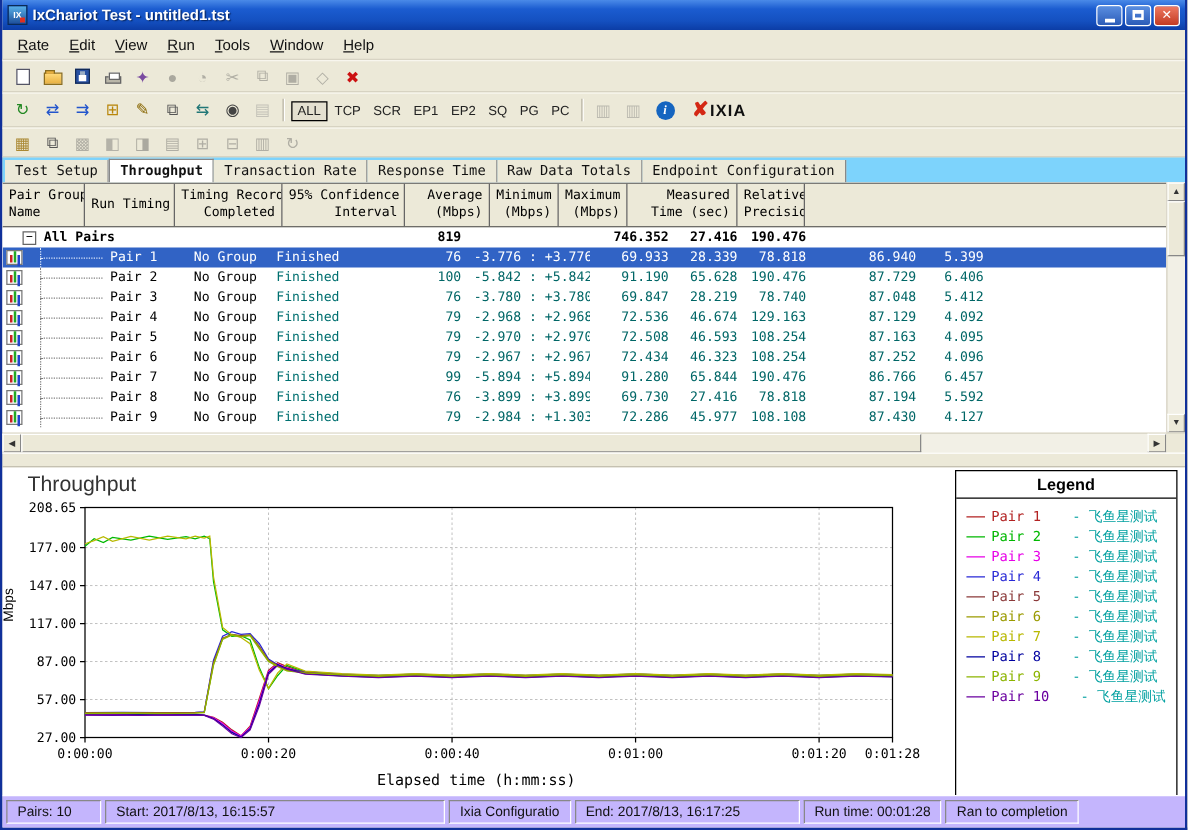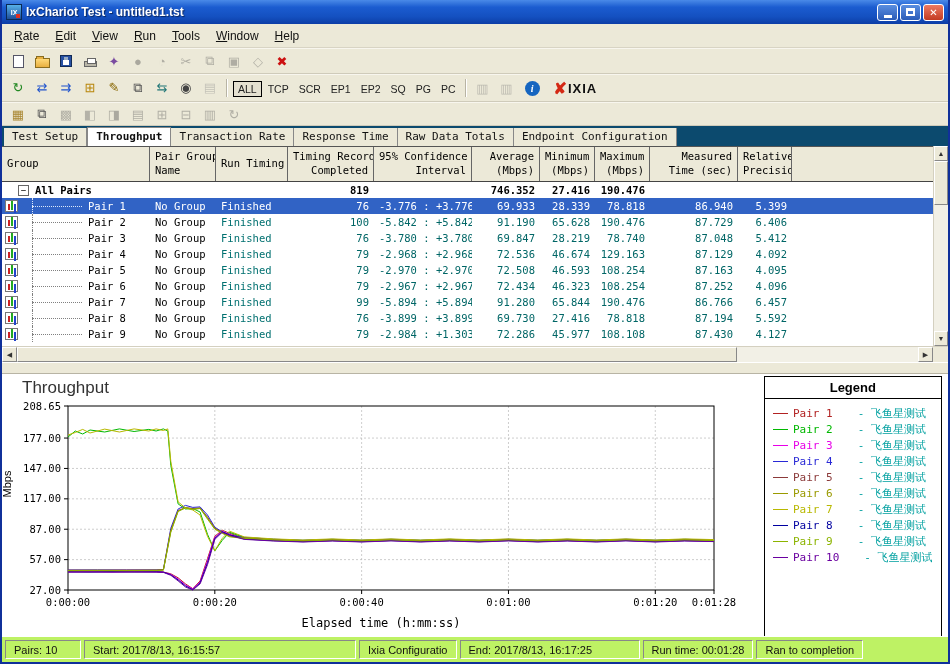--- a/index.html
+++ b/index.html
@@ -41,21 +41,21 @@
   .shape-printer { width:13px; height:6px; background:#b9b6a8; border:1px solid #666; margin-top:6px; }
   .shape-printer::before { content:""; position:absolute; top:-4px; left:2px; width:7px; height:4px; background:#fff; border:1px solid #666; }
   .fbtn { font-size:10.5px; padding:1px 4px; margin:0 1px; color:#222; font-family:"Liberation Sans",sans-serif; }
   .fbtn.active { border:1px solid #000; background:#e4e0d0; }
   .infoicon { width:15px; height:15px; border-radius:50%; background:#1565c0; color:#fff; font-size:10px; font-weight:bold; font-family:"Liberation Serif",serif; font-style:italic; display:inline-flex; align-items:center; justify-content:center; margin:0 6px; }
   .ixialogo { display:inline-flex; align-items:center; margin-left:8px; }
   .logo-x { color:#d42814; font-size:16px; font-weight:bold; margin-right:1px; }
   .logo-txt { font-size:13px; font-weight:bold; letter-spacing:1px; color:#101010; }
 
   
-  .tabsbar { height:20px; flex:0 0 20px; display:flex; align-items:flex-end; background:#0c4a6e; padding-left:2px; }
+  .tabsbar { height:20px; flex:0 0 20px; display:flex; align-items:flex-end; background:#7dd3fc; padding-left:2px; }
   .tab { font-size:11px; font-family:"DejaVu Sans Mono", monospace; padding:2px 8px 3px 8px; border-right:1px solid #888; color:#111; background:#ece9d8; }
   .tab.active { background:#fff; border:1px solid #888; border-bottom:none; font-weight:bold; }
 
   
   .tablewrap { flex:0 0 200px; height:200px; display:flex; background:#fff; }
   .tablemain { flex:1; display:flex; flex-direction:column; overflow:hidden; }
   .thead { flex:0 0 36px; display:flex; background:#ece9d8; border-top:1px solid #555; border-bottom:1px solid #444; }
   .hcell { display:flex; flex-direction:column; justify-content:center; font-family:"DejaVu Sans Mono", monospace; font-size:10.5px; line-height:1.3; padding:1px 5px; border-right:1px solid #666; color:#000; overflow:hidden; white-space:nowrap; }
   .hcell.right { text-align:right; }
   .tbody { flex:1; background:#fff; overflow:hidden; position:relative; }
@@ -101,21 +101,21 @@
   .ylab { position:absolute; left:-8px; top:104px; transform:rotate(-90deg); font-size:11px; color:#000; }
   .xlab { text-align:center; font-size:12px; font-family:"DejaVu Sans Mono", monospace; color:#000; margin-top:0px; }
   .legendwrap { flex:0 0 176px; margin:2px 2px 8px 4px; border:1px solid #000; background:#fff; display:flex; flex-direction:column; height:306px; }
   .legendtitle { text-align:center; font-size:13px; font-weight:bold; padding:3px 0; border-bottom:1px solid #000; color:#000; }
   .legendlist { padding:6px 8px; }
   .lentry { height:16px; font-size:11px; font-family:"DejaVu Sans Mono", monospace; white-space:nowrap; display:flex; align-items:center; overflow:hidden; }
   .lline { display:inline-block; width:15px; border-top:1px solid #000; margin-right:5px; flex:none; }
   .lsuffix { color:#00a0a0;margin-left:25px; }
 
   
-  .statusbar { flex:0 0 26px; display:flex; align-items:stretch; gap:3px; padding:3px 3px; background:#bef264; border-top:1px solid #fff; }
+  .statusbar { flex:0 0 26px; display:flex; align-items:stretch; gap:3px; padding:3px 3px; background:#c4b5fd; border-top:1px solid #fff; }
   .seg { border:1px solid; border-color:#888 #fff #fff #888; padding:1px 8px; font-size:11px; color:#111; white-space:nowrap; overflow:hidden; display:flex; align-items:center; }
 </style>
 </head>
 <body>
 
 <div class="window">
 
   <div class="titlebar">
     <span class="appicon">IX<i></i></span>
     <span class="title">IxChariot Test - untitled1.tst</span>
@@ -194,23 +194,20 @@
       <span class="tab active">Throughput</span>
       <span class="tab">Transaction Rate</span>
       <span class="tab">Response Time</span>
       <span class="tab">Raw Data Totals</span>
       <span class="tab">Endpoint Configuration</span>
     </div>
 
   <div class="tablewrap">
     <div class="tablemain">
       <div class="thead" id="thead">
-          <div class="hcell c0">
-            <div>Group</div>
-          </div>
           <div class="hcell c1">
             <div>Pair Group</div>
             <div>Name</div>
           </div>
           <div class="hcell c2">
             <div>Run Timing</div>
           </div>
           <div class="hcell c3 right">
             <div>Timing Records</div>
             <div>Completed</div>

